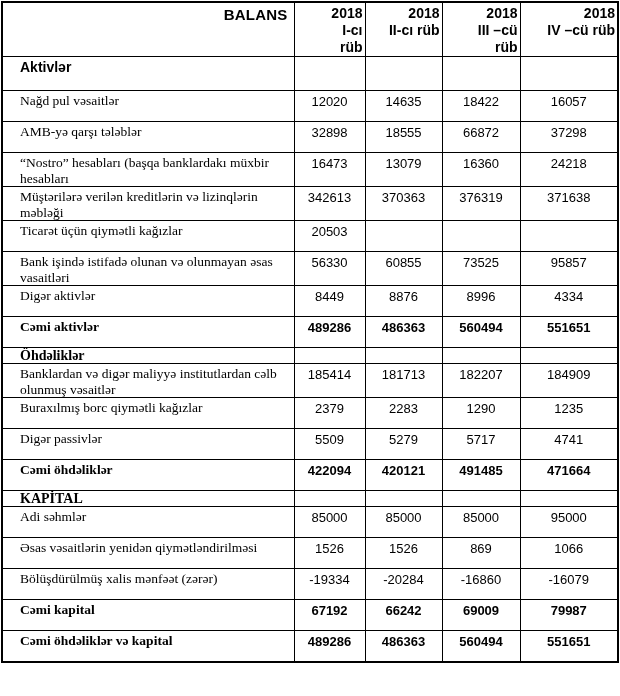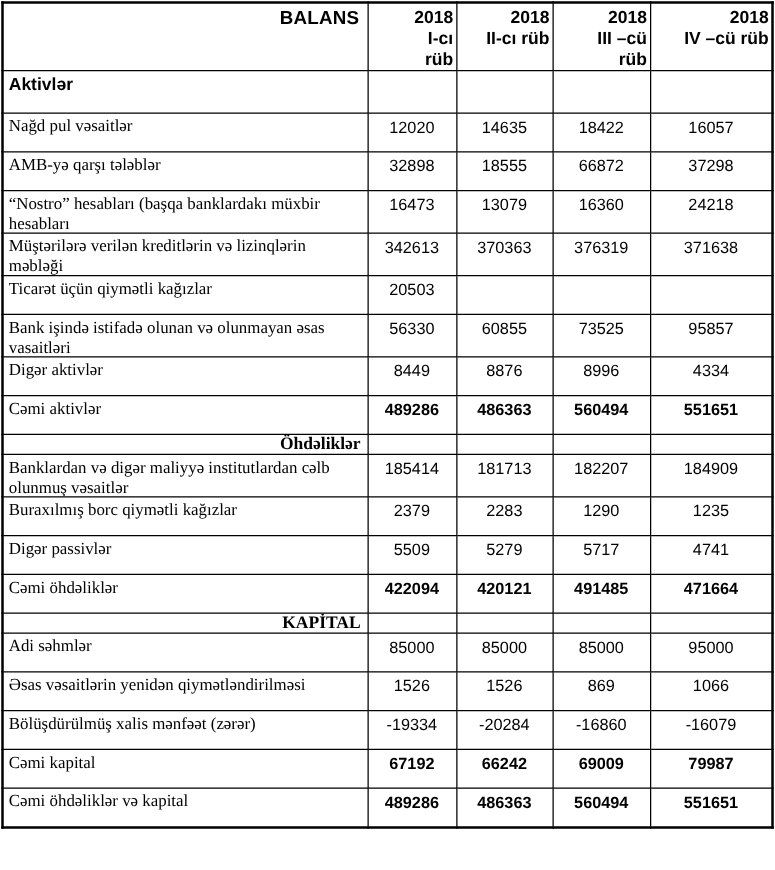--- a/index.html
+++ b/index.html
@@ -42,47 +42,47 @@
   }
   td.title-cell { font-size: 15px; padding: 3px 6px 0 6px; letter-spacing: 0.2px; }
   td.q-cell { font-size: 14px; line-height: 17px; padding: 2px 2px 0 20px; }
   td.q-cell .q-line { padding-left: 3px; }
 
   
   td.lbl {
     font-family: "Liberation Serif", serif;
     font-size: 13.5px;
     line-height: 15.5px;
-    padding: 2px 5px 0 4px;
+    padding: 2px 5px 0 17px;
   }
   
   td.num {
     font-family: "Liberation Sans", sans-serif;
     font-size: 13px;
     line-height: 15px;
     padding-top: 3px;
     text-align: center;
   }
   
   tr.r-secl td.lbl {
     font-family: "Liberation Sans", sans-serif;
     font-weight: bold;
     font-size: 14px;
     padding-top: 3px;
   }
   
   tr.r-sec td.lbl {
     font-weight: bold;
-    text-align: right;
+    text-align: left;
     font-size: 14px;
     line-height: 14px;
     padding-top: 1px;
   }
   
-  tr.total td.lbl { font-weight: normal; }
+  tr.total td.lbl { font-weight: bold; }
   tr.total td.num { font-weight: bold; margin-left: 28px; }
 </style>
 </head>
 <body>
 
 <table class="balans">
   <colgroup>
     <col class="c0">
       <col class="c1">
       <col class="c2">

